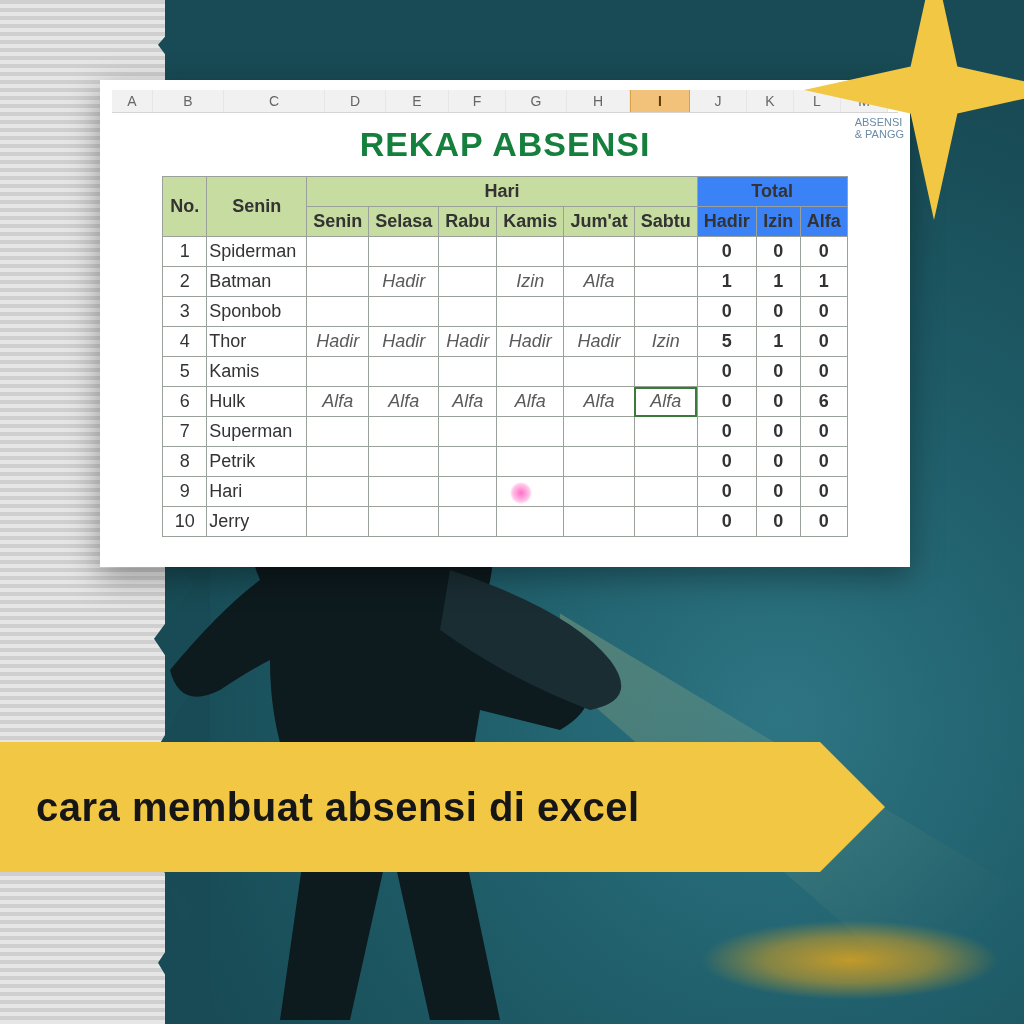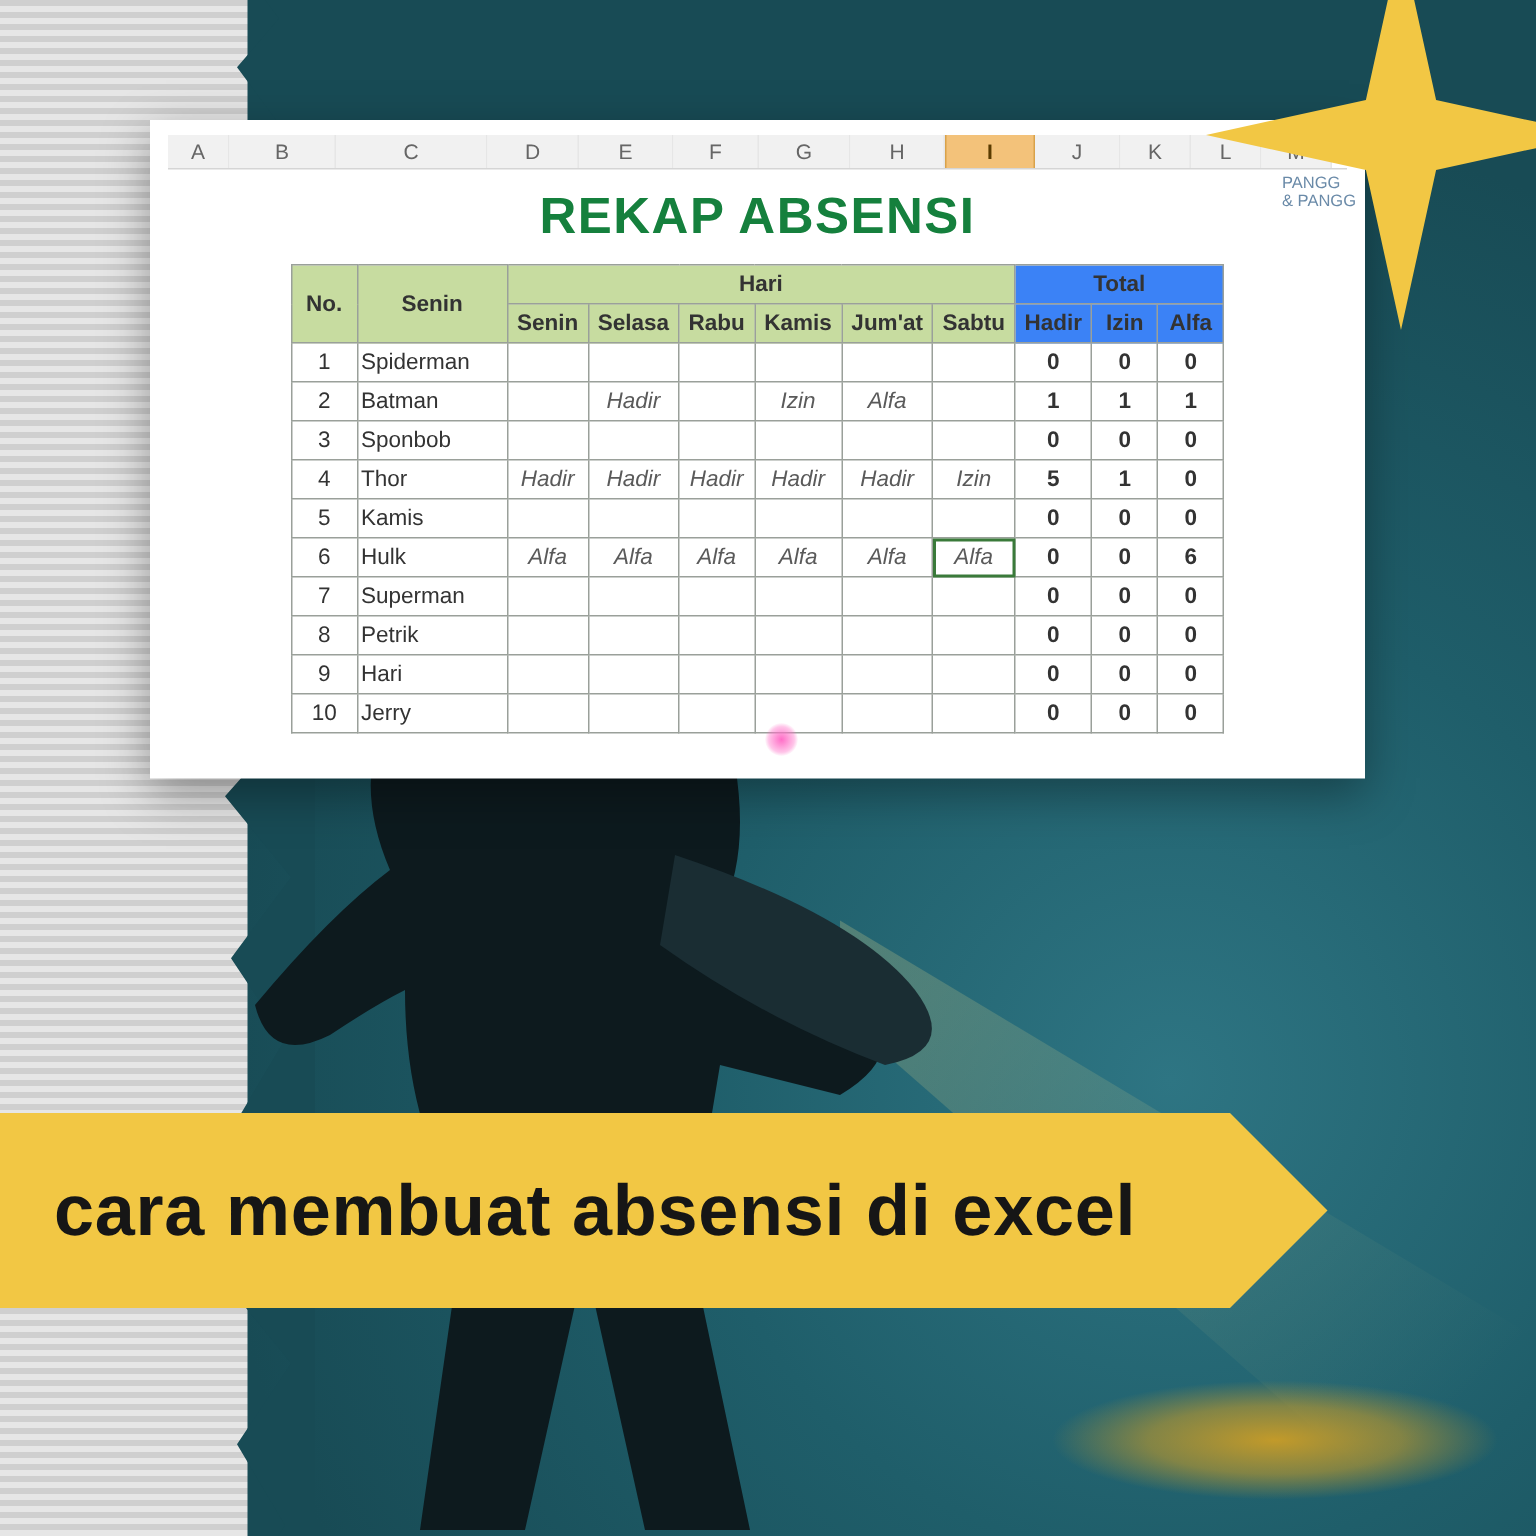--- a/index.html
+++ b/index.html
@@ -81,21 +81,21 @@
   .banner::after {
     content: "";
     position: absolute;
     right: -65px; top: 0;
     width: 0; height: 0;
     border-top: 65px solid transparent;
     border-bottom: 65px solid transparent;
     border-left: 65px solid #f2c744;
   }
   .banner-text {
-    font-size: 48px;
+    font-size: 40px;
     font-weight: 800;
     color: #161616;
     letter-spacing: 0.5px;
   }
   
   .card {
     position: absolute;
     left: 100px; top: 80px;
     width: 810px;
     background: #ffffff;
@@ -130,21 +130,21 @@
     text-align: center;
     font-size: 34px;
     font-weight: 900;
     letter-spacing: 1px;
     padding: 12px 0 6px 0;
     color: #15803d;
   }
   table.sheet {
     border-collapse: collapse;
     margin: 6px auto 0 auto;
-    font-size: 15px;
+    font-size: 18px;
     color: #333;
   }
   table.sheet th, table.sheet td {
     border: 1px solid #9aa09a;
     padding: 4px 6px;
     text-align: center;
     min-width: 44px;
     height: 24px;
     box-sizing: border-box;
   }
@@ -206,21 +206,21 @@
         <div class="ch" style="width: 60px;">G</div>
         <div class="ch" style="width: 62px;">H</div>
         <div class="ch sel" style="width: 58px;">I</div>
         <div class="ch" style="width: 56px;">J</div>
         <div class="ch" style="width: 46px;">K</div>
         <div class="ch" style="width: 46px;">L</div>
         <div class="ch" style="width: 46px;">M</div>
       </div>
 
     <div class="side-note">
-      <div>PANGG</div>
+      <div>ABSENSI</div>
       <div>&amp; PANGG</div>
     </div>
 
     <div class="title-row">REKAP ABSENSI</div>
 
     <table class="sheet" id="sheet-table">
       <thead>
         <tr>
           <th class="g" rowspan="2">No.</th>
           <th class="g" rowspan="2">Senin</th>

